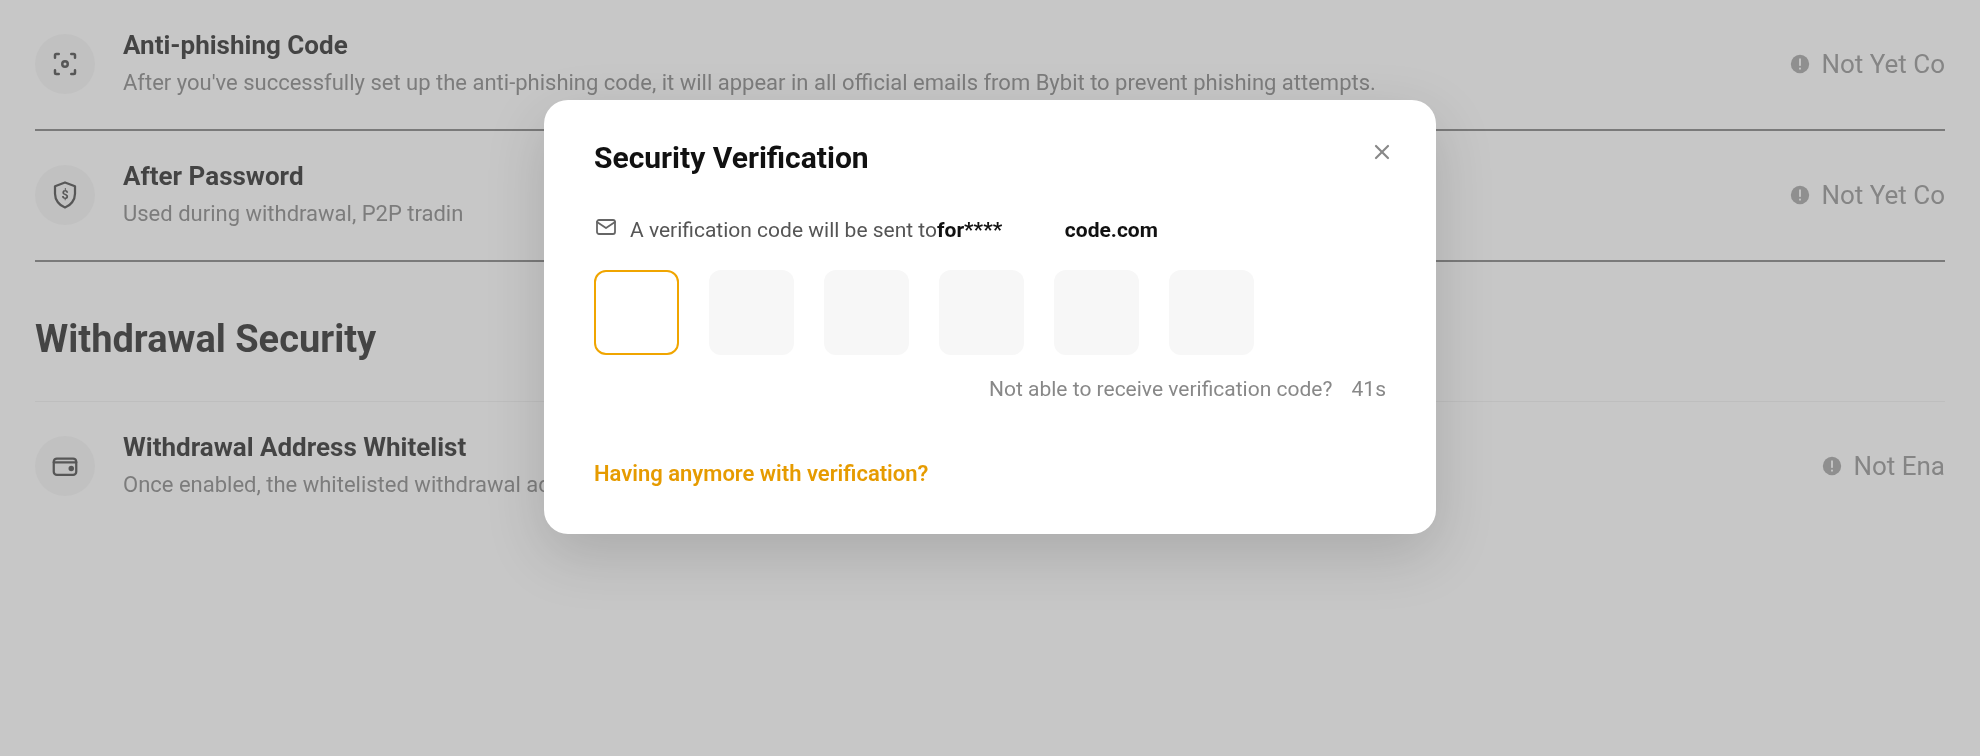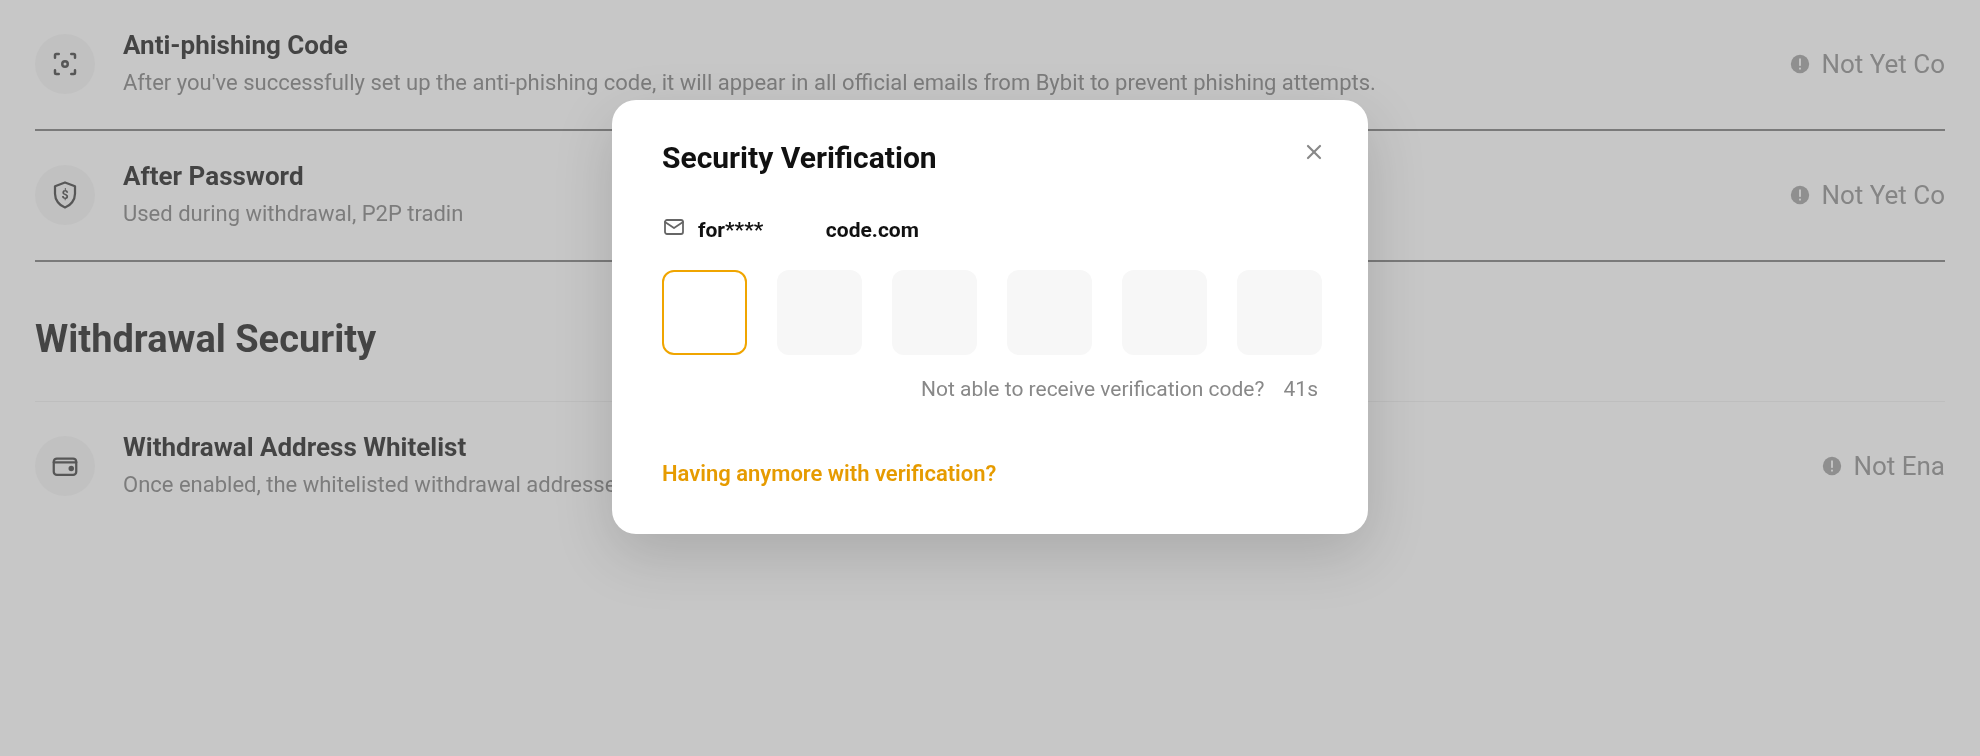--- a/index.html
+++ b/index.html
@@ -73,21 +73,21 @@
     .overlay {
       position: absolute;
       inset: 0;
       background: rgba(130,130,130,0.45);
       display: flex;
       align-items: flex-start;
       justify-content: center;
     }
     .modal {
       background: #fff;
-      width: 756px;
+      width: 892px;
       border-radius: 24px;
       margin-top: 100px;
       padding: 40px 50px 48px 50px;
       position: relative;
       box-shadow: 0 20px 60px rgba(0,0,0,0.15);
     }
     .modal-title {
       font-size: 30px;
       font-weight: 700;
       color: #111;
@@ -244,20 +244,21 @@
       </svg>
     </div>
 
     <div class="sent-line">
       <span class="mail-icon">
         <svg width="24" height="24" viewBox="0 0 24 24" fill="none" stroke="currentColor" stroke-width="1.8" stroke-linecap="round" stroke-linejoin="round">
           <rect x="3" y="5" width="18" height="14" rx="2"></rect>
           <polyline points="3,7 12,13 21,7"></polyline>
         </svg>
       </span>
+      <span>A verification code will be sent to </span>
       <span class="bold">for****            code.com</span>
     </div>
 
     <div class="code-inputs">
       <input class="code-input active" maxlength="1" style="">
       <input class="code-input" maxlength="1" style="">
       <input class="code-input" maxlength="1" style="">
       <input class="code-input" maxlength="1" style="">
       <input class="code-input" maxlength="1" style="">
       <input class="code-input" maxlength="1" style="">

